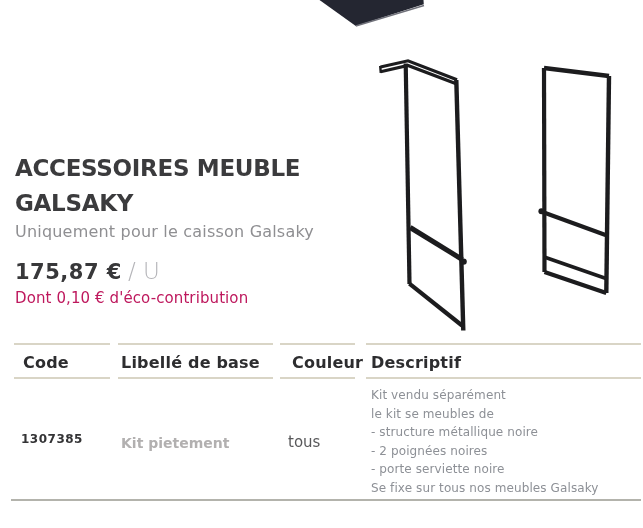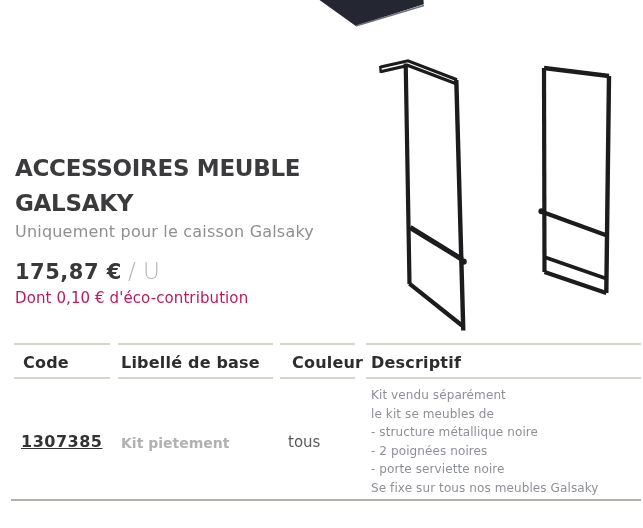--- a/index.html
+++ b/index.html
@@ -30,21 +30,21 @@
   .eco-note{
     left:4px;top:289px;width:300px;
     font-size:15px;font-weight:400;color:#be185d;letter-spacing:0.1px;
   }
   
   .rule{height:2px;background:#d9d5c6;}
   .rule-bottom{height:2px;background:#b3b3ac;}
   .th{
     font-size:16px;font-weight:700;color:#2d2d2f;letter-spacing:0.2px;top:353px;
   }
-  .cell-code{left:10px;top:432px;font-size:16px;font-weight:700;color:#333335;letter-spacing:0.5px;text-decoration:underline;}
+  .cell-code{left:10px;top:432px;font-size:12px;font-weight:700;color:#333335;letter-spacing:0.5px;}
   .cell-libelle{left:110px;top:435px;font-size:14px;font-weight:700;color:#b2b0b0;}
   .cell-couleur{left:277px;top:433px;font-size:15px;font-weight:400;color:#58585a;}
   .desc{
     left:360px;top:386px;width:275px;
     font-size:12px;font-weight:400;color:#8d9096;line-height:18.5px;letter-spacing:0.1px;
   }
 </style>
 </head>
 <body>
 

